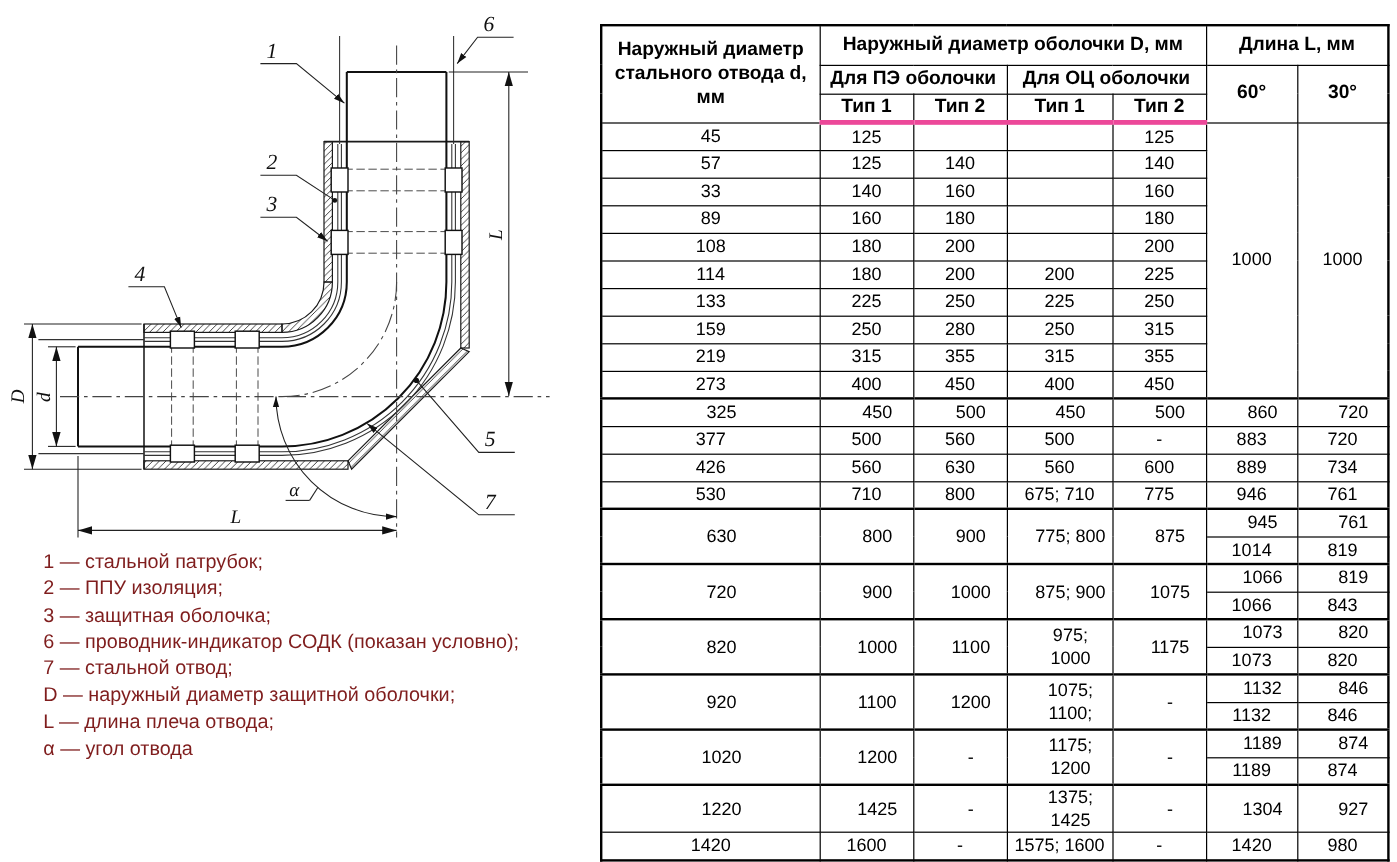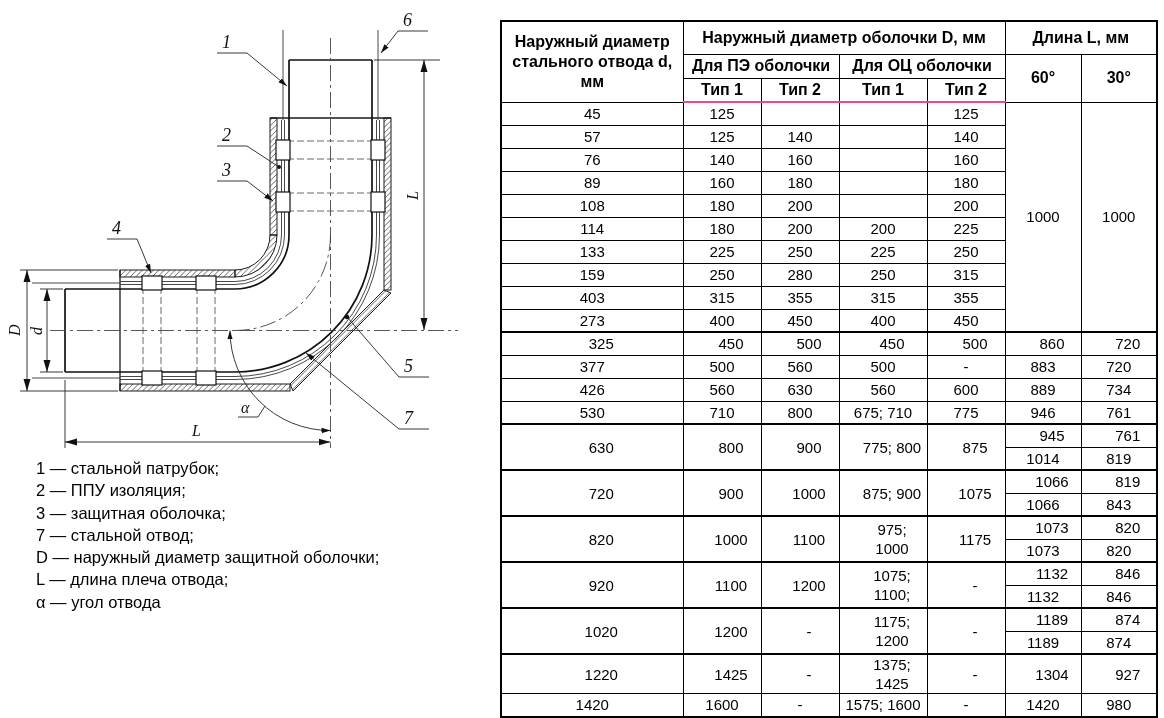--- a/index.html
+++ b/index.html
@@ -5,37 +5,37 @@
   html,body{margin:0;padding:0;}
   body{
     width:1164px;height:718px;position:relative;overflow:hidden;
     background:#ffffff;font-family:"Liberation Sans",sans-serif;color:#000;
   }
   
   .drawing-wrap{position:absolute;left:0;top:0;width:500px;height:460px;}
   .callout{font:italic 18px "Liberation Serif",serif;fill:#111;}
   .dimlbl{font:italic 16px "Liberation Serif",serif;fill:#111;}
   
-  .legend{position:absolute;left:36px;top:457px;font-size:16.5px;line-height:22.3px;color:#000000;}
+  .legend{position:absolute;left:36px;top:457px;font-size:16.5px;line-height:22.3px;color:#7f1d1d;}
   
   table.dim{
     position:absolute;left:500px;top:20px;width:656px;
     border-collapse:collapse;table-layout:fixed;
     border:2px solid #000;
   }
   table.dim th,table.dim td{
     border:1px solid #000;text-align:center;vertical-align:middle;
     padding:0 2px;white-space:pre-line;overflow:hidden;
   }
   table.dim th{font-weight:bold;font-size:16px;line-height:1.25;}
   table.dim td{font-size:15px;line-height:19px;}
   thead tr:nth-child(1){height:33px;}
   thead tr:nth-child(2){height:24px;}
   thead tr:nth-child(3){height:24px;}
-  thead tr:last-child th{border-bottom:2px solid #ec4899;}
+  thead tr:last-child th{border-bottom:4px solid #ec4899;}
   tbody tr{height:23px;}
   tbody tr.tk td{border-top:2px solid #000;padding-left:20px;}
 </style>
 </head>
 <body>
 
 <div class="drawing-wrap">
 <svg width="500" height="460" viewBox="0 0 500 460" xmlns="http://www.w3.org/2000/svg">
   <defs>
     <pattern id="hatch" patternUnits="userSpaceOnUse" width="5.5" height="5.5">
@@ -153,20 +153,21 @@
   <text class="callout" x="404" y="372">5</text>
   <text class="callout" x="403" y="26">6</text>
   <text class="callout" x="404" y="424">7</text>
 </svg>
 </div>
 
 <div class="legend">
     <div>1 — стальной патрубок;</div>
     <div>2 — ППУ изоляция;</div>
     <div>3 — защитная оболочка;</div>
+    <div>6 — проводник-индикатор СОДК (показан условно);</div>
     <div>7 — стальной отвод;</div>
     <div>D — наружный диаметр защитной оболочки;</div>
     <div>L — длина плеча отвода;</div>
     <div>α — угол отвода</div>
   </div>
 
 <table class="dim">
   <colgroup>
     <col style="width:182px">
       <col style="width:78px">
@@ -206,21 +207,21 @@
         <td rowspan="10">1000</td>
       </tr>
       <tr>
         <td>57</td>
         <td>125</td>
         <td>140</td>
         <td></td>
         <td>140</td>
       </tr>
       <tr>
-        <td>76</td>
+        <td>33</td>
         <td>140</td>
         <td>160</td>
         <td></td>
         <td>160</td>
       </tr>
       <tr>
         <td>89</td>
         <td>160</td>
         <td>180</td>
         <td></td>
@@ -248,21 +249,21 @@
         <td>250</td>
       </tr>
       <tr>
         <td>159</td>
         <td>250</td>
         <td>280</td>
         <td>250</td>
         <td>315</td>
       </tr>
       <tr>
-        <td>403</td>
+        <td>219</td>
         <td>315</td>
         <td>355</td>
         <td>315</td>
         <td>355</td>
       </tr>
       <tr>
         <td>273</td>
         <td>400</td>
         <td>450</td>
         <td>400</td>

